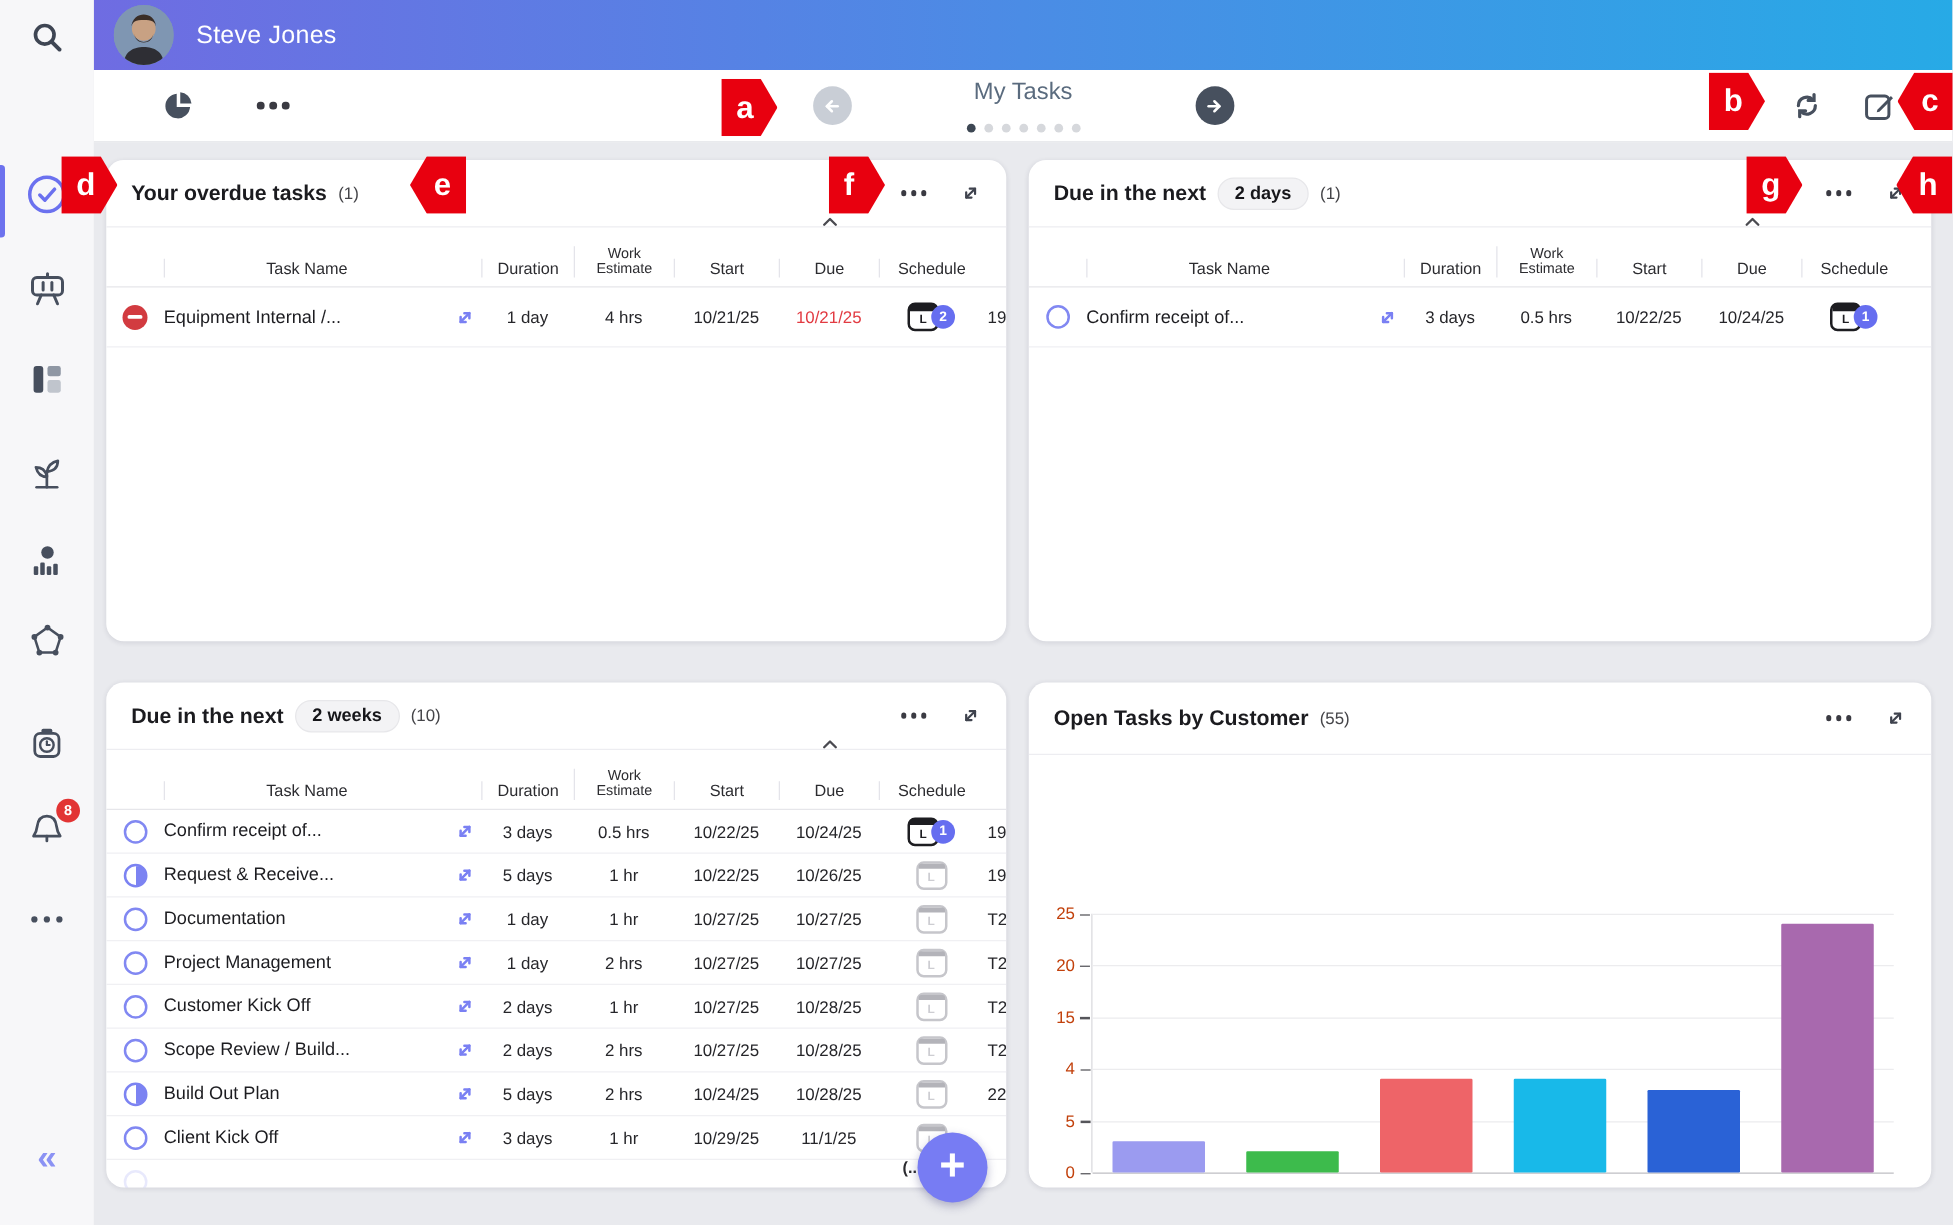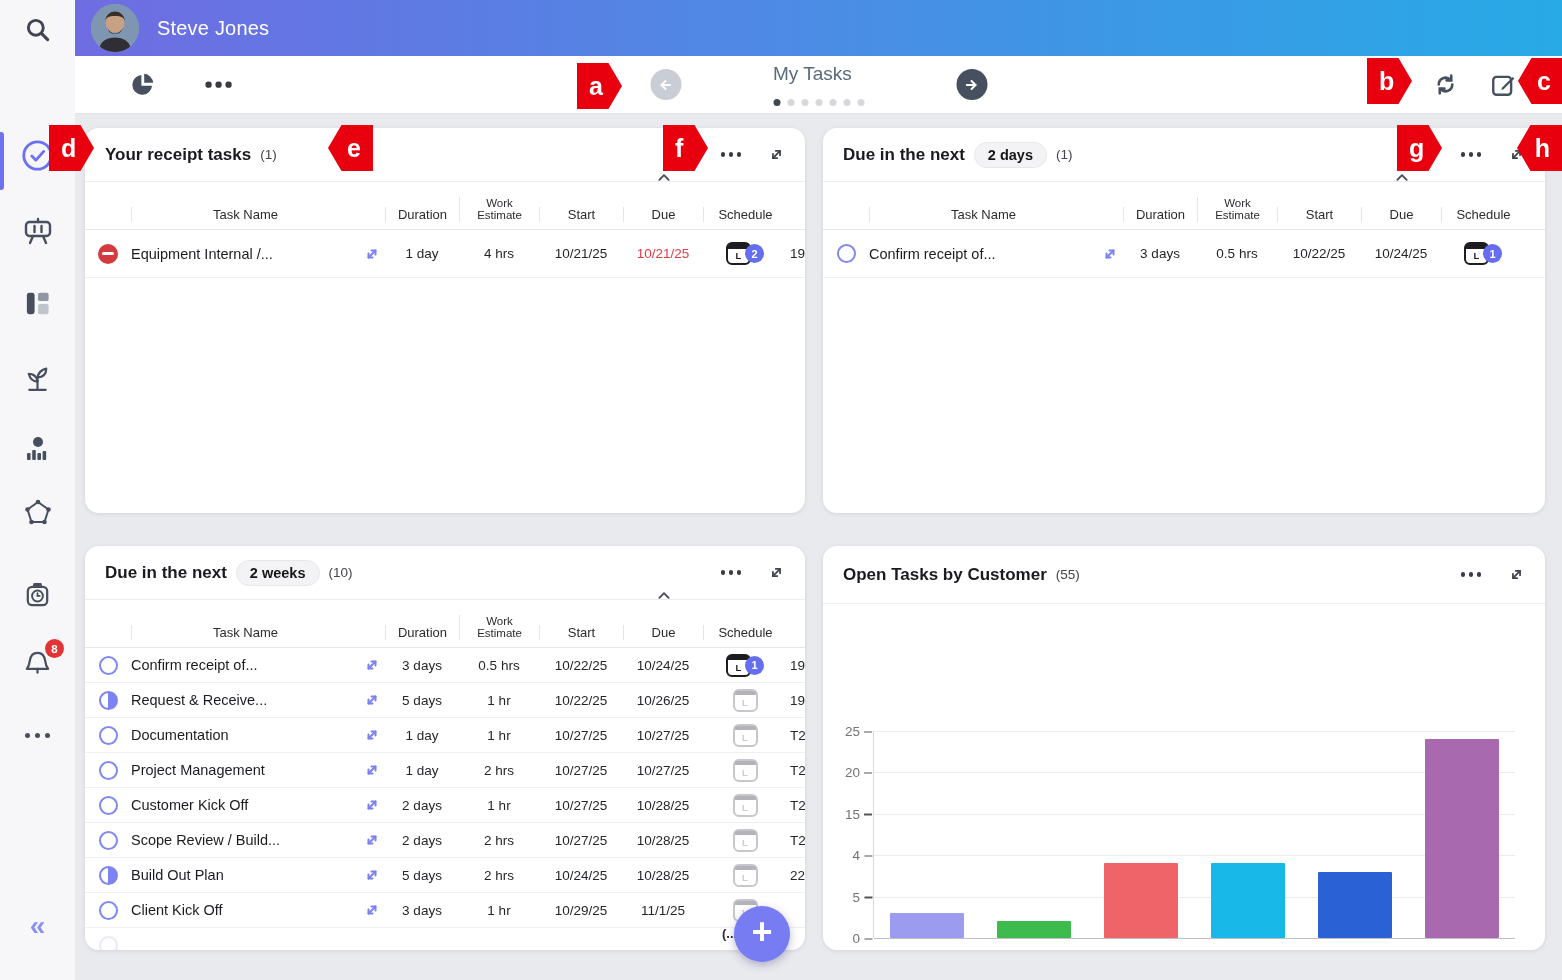--- a/index.html
+++ b/index.html
@@ -29,21 +29,21 @@
   .funnel-faded{opacity:.45}
 
   
   .toolbar{position:absolute;left:75px;top:56px;right:0;height:58px;background:#fff;
     border-bottom:1px solid #e2e3e8;display:flex;align-items:center;z-index:3}
   .tb-left{display:flex;align-items:center;gap:52px;margin-left:54px}
   .tb-center{position:absolute;left:50%;transform:translateX(-50%);display:flex;align-items:center;gap:92px}
   .circle-btn{width:31px;height:31px;border-radius:50%;display:flex;align-items:center;justify-content:center;cursor:pointer}
   .circle-btn.disabled{background:#c9ced6}
   .circle-btn.dark{background:#47505e}
-  .tb-title-wrap{display:flex;flex-direction:column;align-items:flex-start;gap:14px}
+  .tb-title-wrap{display:flex;flex-direction:column;align-items:center;gap:14px}
   .tb-title{font-size:19px;color:#5a6b7e}
   .pdots{display:flex;gap:7px}
   .pdot{width:7px;height:7px;border-radius:50%;background:#d6d8dc;cursor:pointer}
   .pdot.on{background:#3d4753}
   .tb-right{margin-left:auto;display:flex;align-items:center;gap:32px;margin-right:46px}
   .menu-dots{display:inline-flex;gap:3.5px;align-items:center;cursor:pointer}
   .menu-dots i{width:4.5px;height:4.5px;border-radius:50%;background:#3a3a42;display:inline-block}
 
   
   .card{position:absolute;background:#fff;border-radius:14px;box-shadow:0 1px 4px rgba(30,30,60,.10);overflow:hidden}
@@ -103,21 +103,21 @@
 
   .more-label{position:absolute;right:36px;bottom:9px;font-size:13px;font-weight:bold;color:#2b2b2f;cursor:pointer}
   .ghost .status-ic{opacity:.4}
   .ghost .ghost-text{width:150px;height:10px;border-radius:4px;background:#d9d9de;margin-left:0}
 
   
   #card-chart .card-head{height:58px}
   .plot{position:absolute;left:50px;right:30px;top:185px;height:207px;border-left:1px solid #dadade}
   .gridline{position:absolute;left:0;right:0;height:1px;background:#ececee}
   .gridline.zero{background:#bfbfc4}
-  .ytick{position:absolute;left:-14px;transform:translate(-100%,-50%);font-size:13.5px;color:#737373}
+  .ytick{position:absolute;left:-14px;transform:translate(-100%,-50%);font-size:13.5px;color:#c2410c}
   .ytick::after{content:"";position:absolute;right:-12px;top:50%;width:8px;height:1.5px;background:#55555a}
   .bar{position:absolute;bottom:0;width:74px;transform:translateX(-50%);border-radius:1px;cursor:pointer}
 
   
   .fab{position:absolute;left:734px;top:906px;width:56px;height:56px;border-radius:50%;background:#777cf3;
     box-shadow:0 3px 8px rgba(60,60,120,.35);display:flex;align-items:center;justify-content:center;
     color:#fff;font-size:36px;font-weight:bold;z-index:7;cursor:pointer;line-height:1;padding-bottom:4px}
 
   
   .marker{position:absolute;width:45px;height:46px;background:#e8000f;color:#fff;font-weight:bold;font-size:25px;
@@ -291,21 +291,21 @@
       </svg>
       <svg width="26" height="26" viewBox="0 0 24 24" fill="none" stroke="#47505e" stroke-width="2.2" stroke-linecap="round" stroke-linejoin="round">
         <rect x="3" y="4.5" width="16.5" height="16.5" rx="3"></rect>
         <path d="M11 14.5 L21 4.5 L22.5 6 L12.5 16 L10.5 16.5 Z" fill="#47505e" stroke="none"></path>
       </svg>
     </div>
   </div>
 
   <div class="card" id="card-overdue">
     <div class="card-head">
-      <span class="card-title">Your receipt tasks</span>
+      <span class="card-title">Your overdue tasks</span>
       <span class="card-count">(1)</span>
       <div class="head-icons">
         <span class="menu-dots">
             <i></i>
             <i></i>
             <i></i>
           </span>
         <svg width="17" height="17" viewBox="0 0 24 24" fill="none" stroke="#3f434e" stroke-width="2.5" stroke-linecap="round" stroke-linejoin="round">
           <line x1="7" y1="17" x2="17" y2="7"></line>
             <polyline points="11 7 17 7 17 13"></polyline>

